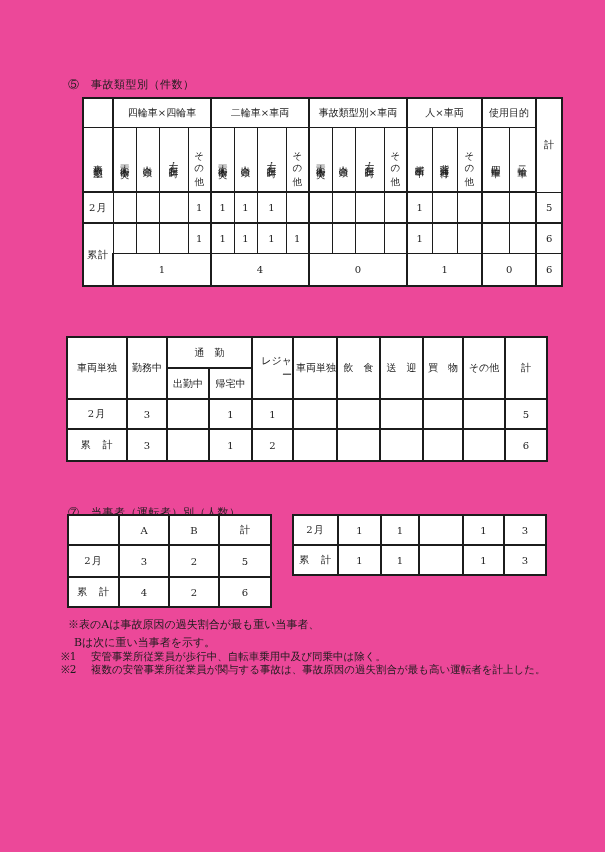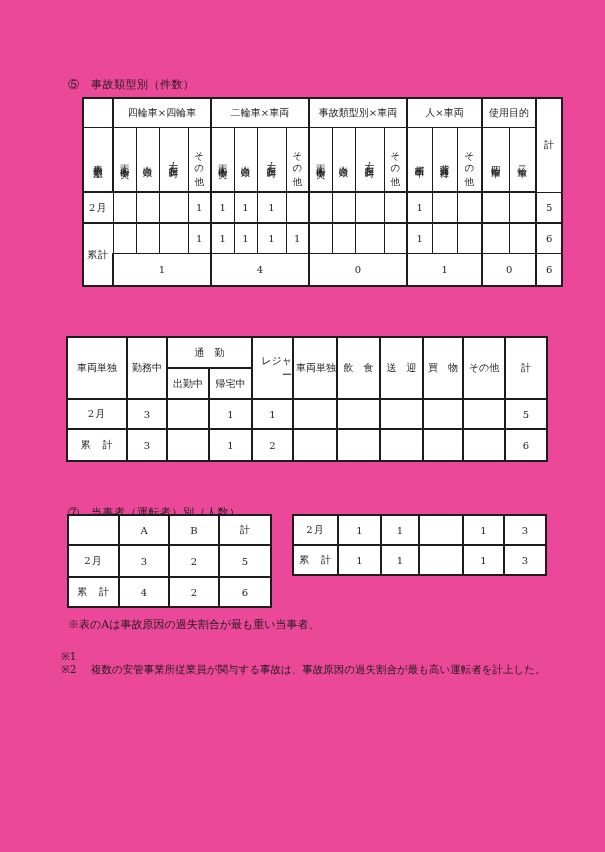--- a/index.html
+++ b/index.html
@@ -258,25 +258,27 @@
         <td>1</td>
         <td></td>
         <td>1</td>
         <td>3</td>
       </tr>
     </tbody>
   </table>
 
   <div class="note-ab">
     <div>※表のAは事故原因の過失割合が最も重い当事者、</div>
+    <div class="l2">Bは次に重い当事者を示す。</div>
   </div>
 
   <div class="remarks">
     <div class="remark-line">
       <span class="mk">※1</span>
+      <span>安管事業所従業員が歩行中、自転車乗用中及び同乗中は除く。</span>
     </div>
     <div class="remark-line">
       <span class="mk">※2</span>
       <span>複数の安管事業所従業員が関与する事故は、事故原因の過失割合が最も高い運転者を計上した。</span>
     </div>
   </div>
 
 </div>
 
 </body></html>

